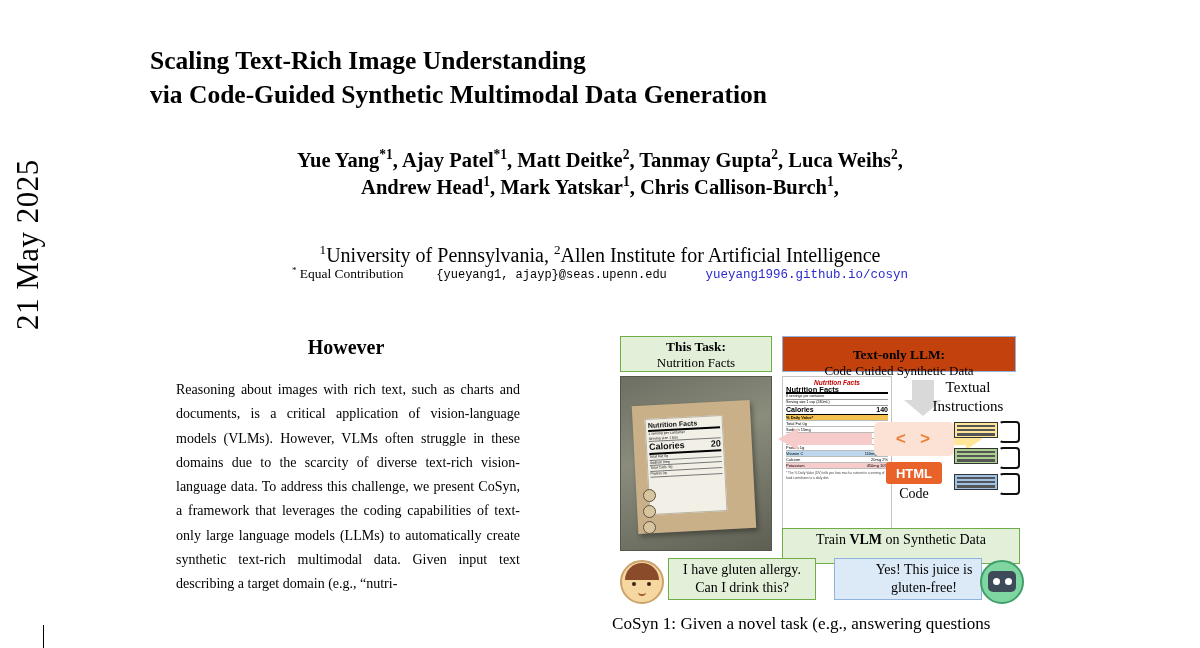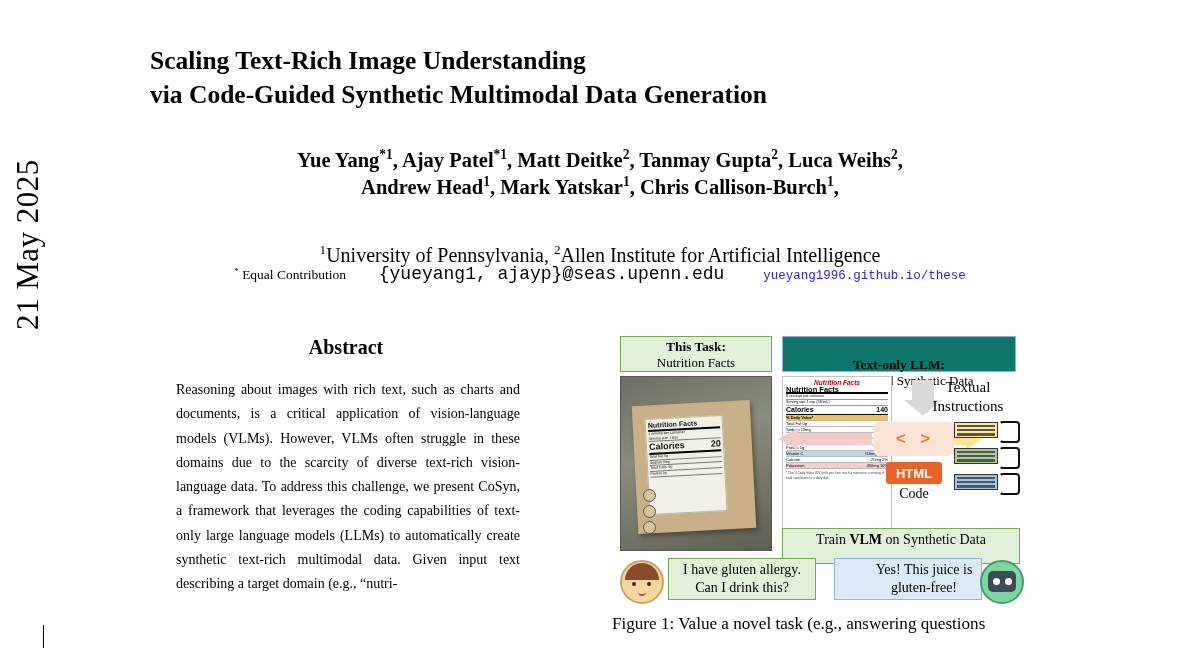--- a/index.html
+++ b/index.html
@@ -73,21 +73,21 @@
     left: 150px;
     top: 264px;
     width: 900px;
     text-align: center;
     font-size: 13.5px;
     line-height: 20px;
   }
   .footline .eq { font-family: "Liberation Serif", serif; }
   .footline .mono {
     font-family: "Liberation Mono", monospace;
-    font-size: 18px;
+    font-size: 12px;
   }
   .footline .link {
     font-family: "Liberation Mono", monospace;
     font-size: 12.5px;
     color: #2a2ad0;
   }
   .footline .gap1 { display: inline-block; width: 26px; }
   .footline .gap2 { display: inline-block; width: 32px; }
 
   sup { font-size: 0.66em; vertical-align: super; line-height: 0; }
@@ -134,27 +134,27 @@
     font-size: 13px;
     line-height: 16px;
     padding-top: 2px;
   }
   .fig-panel-green b { font-size: 13.4px; }
 
   .fig-panel-blue {
     position: absolute;
     left: 170px; top: 0;
     width: 234px; height: 36px;
-    background: #0f766e;
+    background: #c2410c;
     border: 1.4px solid #8fb3dd;
     box-sizing: border-box;
     text-align: center;
     font-size: 13px;
     line-height: 16px;
-    padding-top: 20px;
+    padding-top: 10px;
   }
   .fig-panel-blue b { font-size: 13.4px; }
 
   
   .photo {
     position: absolute;
     left: 8px; top: 40px;
     width: 152px; height: 175px;
     background: linear-gradient(160deg,#6d6f63 0%,#8a8c7c 40%,#5d5f53 100%);
     border: 1px solid #55574c;
@@ -391,24 +391,24 @@
 
 <div class="affil">
   <sup>1</sup>University of Pennsylvania, <sup>2</sup>Allen Institute for Artificial Intelligence
 </div>
 
 <div class="footline">
   <span class="eq"><sup>*</sup> Equal Contribution</span>
   <span class="gap1"></span>
   <span class="mono">{yueyang1, ajayp}@seas.upenn.edu</span>
   <span class="gap2"></span>
-  <span class="link">yueyang1996.github.io/these</span>
+  <span class="link">yueyang1996.github.io/cosyn</span>
 </div>
 
-<div class="abstract-head">Abstract</div>
+<div class="abstract-head">However</div>
 <div class="abstract-body">Reasoning about images with rich text, such as charts and documents, is a critical application of vision-language models (VLMs). However, VLMs often struggle in these domains due to the scarcity of diverse text-rich vision-language data. To address this challenge, we present CoSyn, a framework that leverages the coding capabilities of text-only large language models (LLMs) to automatically create synthetic text-rich multimodal data. Given input text describing a target domain (e.g., “nutri-</div>
 
 <div class="figure">
 
   <div class="fig-panel-green">
     <b>This Task:</b><br>
     <span>Nutrition Facts</span>
   </div>
 
   <div class="fig-panel-blue">
@@ -554,13 +554,13 @@
       <div>gluten-free!</div>
     </div>
     <div class="avatar-bot">
       <div class="face"></div>
         <div class="eye l"></div>
         <div class="eye r"></div>
     </div>
   </div>
 </div>
 
-<div class="caption">Figure 1: Value a novel task (e.g., answering questions</div>
+<div class="caption">CoSyn 1: Given a novel task (e.g., answering questions</div>
 
 </body></html>

